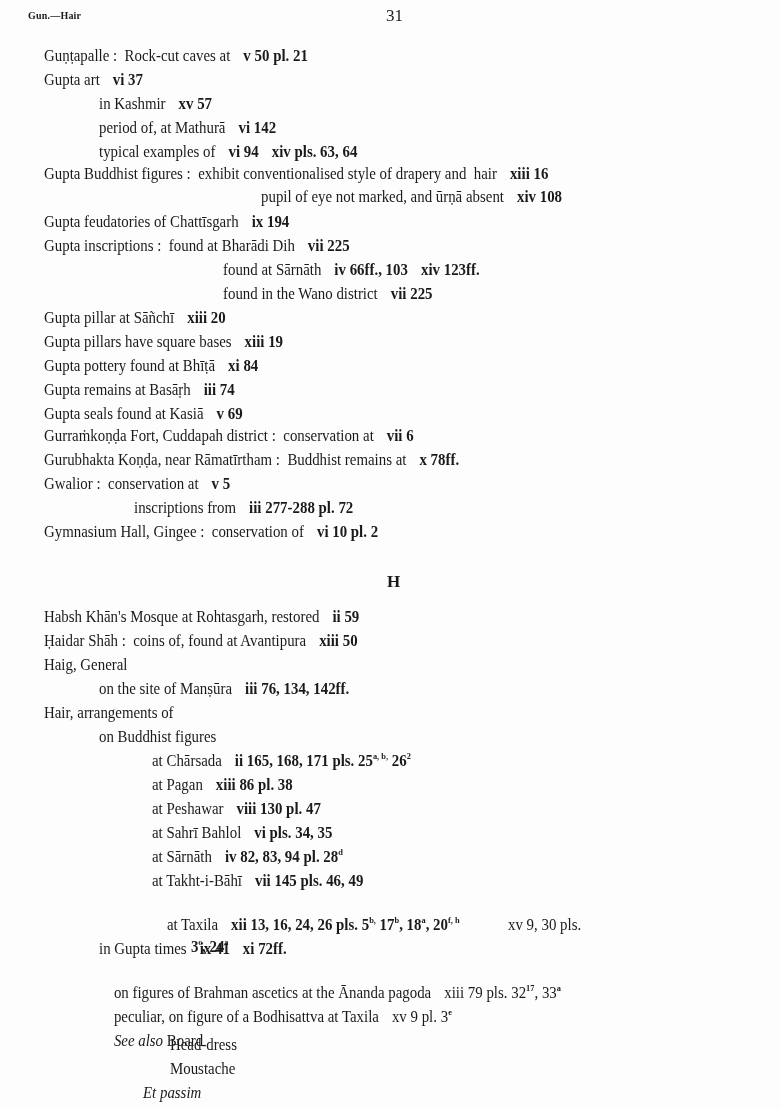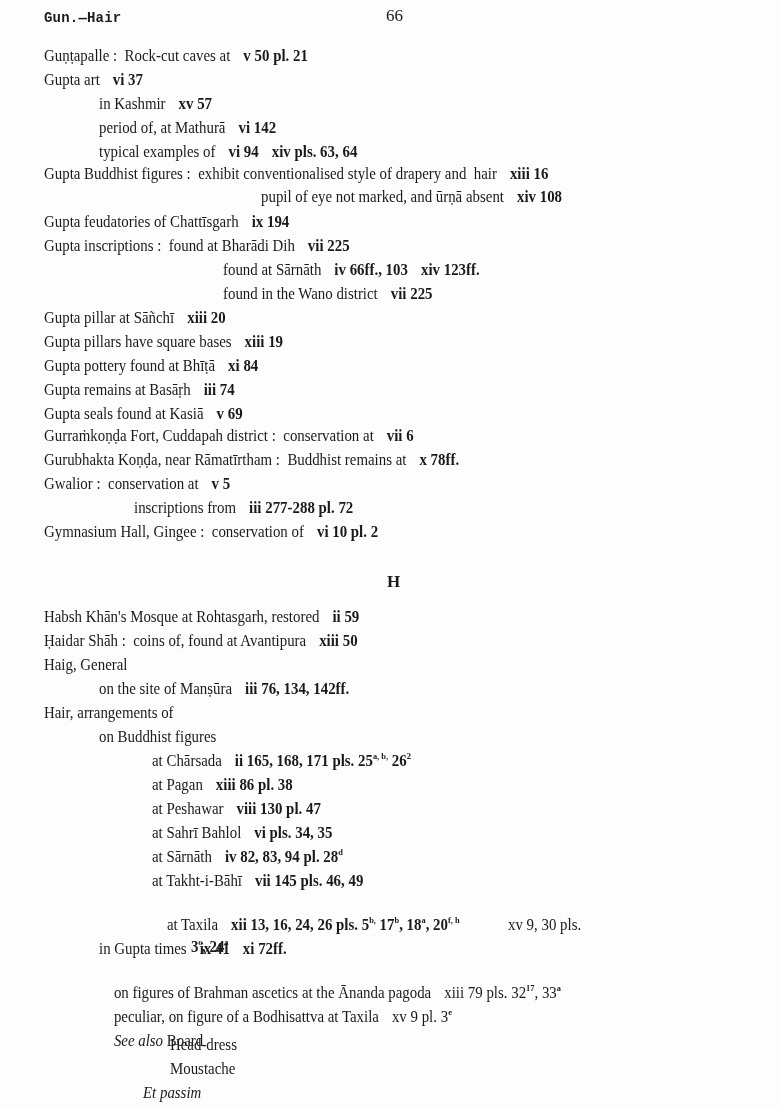--- a/index.html
+++ b/index.html
@@ -5,23 +5,23 @@
     html, body { margin: 0; padding: 0; }
     body {
       width: 780px; height: 1108px; overflow: hidden;
       background: #fdfdfd;
       color: #1a1a1a;
       font-family: "Liberation Serif", "DejaVu Serif", serif;
       position: relative;
     }
     .page { position: absolute; left: 0; top: 0; width: 780px; height: 1108px; }
     .running-head {
-      position: absolute; left: 44px; top: 10px;
-      font-family: Liberation Mono, monospace;
-      font-weight: bold; font-size: 14px; letter-spacing: 0.2px;
+      position: absolute; left: 28px; top: 10px;
+      font-family: Liberation Serif, serif;
+      font-weight: bold; font-size: 10px; letter-spacing: 0.2px;
     }
     .page-number {
       position: absolute; left: 386px; top: 6px;
       font-size: 17px;
     }
     .line {
       position: absolute;
       font-size: 16px;
       white-space: pre;
       line-height: 20px;
@@ -35,21 +35,21 @@
     }
     .it { font-style: italic; }
     sup { font-size: 9px; line-height: 0; vertical-align: 7px; font-weight: bold; }
     .gap { display: inline-block; width: 14px; }
   </style>
 </head>
 <body>
 
 <div class="page">
   <div class="running-head">Gun.—Hair</div>
-  <div class="page-number">66</div>
+  <div class="page-number">31</div>
 
   <div id="g-lines">
       <div class="line" style="left: 44px; top: 46px;"><span>Guṇṭapalle :  Rock-cut caves at</span><span class="gap"></span><span class="ref">v 50 pl. 21</span></div>
       <div class="line" style="left: 44px; top: 70px;"><span>Gupta art</span><span class="gap"></span><span class="ref">vi 37</span></div>
       <div class="line" style="left: 99px; top: 94px;"><span>in Kashmir</span><span class="gap"></span><span class="ref">xv 57</span></div>
       <div class="line" style="left: 99px; top: 118px;"><span>period of, at Mathurā</span><span class="gap"></span><span class="ref">vi 142</span></div>
       <div class="line" style="left: 99px; top: 142px;"><span>typical examples of</span><span class="gap"></span><span class="ref">vi 94</span><span class="gap"></span><span class="ref">xiv pls. 63, 64</span></div>
       <div class="line" style="left: 44px; top: 164px;"><span>Gupta Buddhist figures :  exhibit conventionalised style of drapery and  hair</span><span class="gap"></span><span class="ref">xiii 16</span></div>
       <div class="line" style="left: 261px; top: 187px;"><span>pupil of eye not marked, and ūrṇā absent</span><span class="gap"></span><span class="ref">xiv 108</span></div>
       <div class="line" style="left: 44px; top: 212px;"><span>Gupta feudatories of Chattīsgarh</span><span class="gap"></span><span class="ref">ix 194</span></div>

